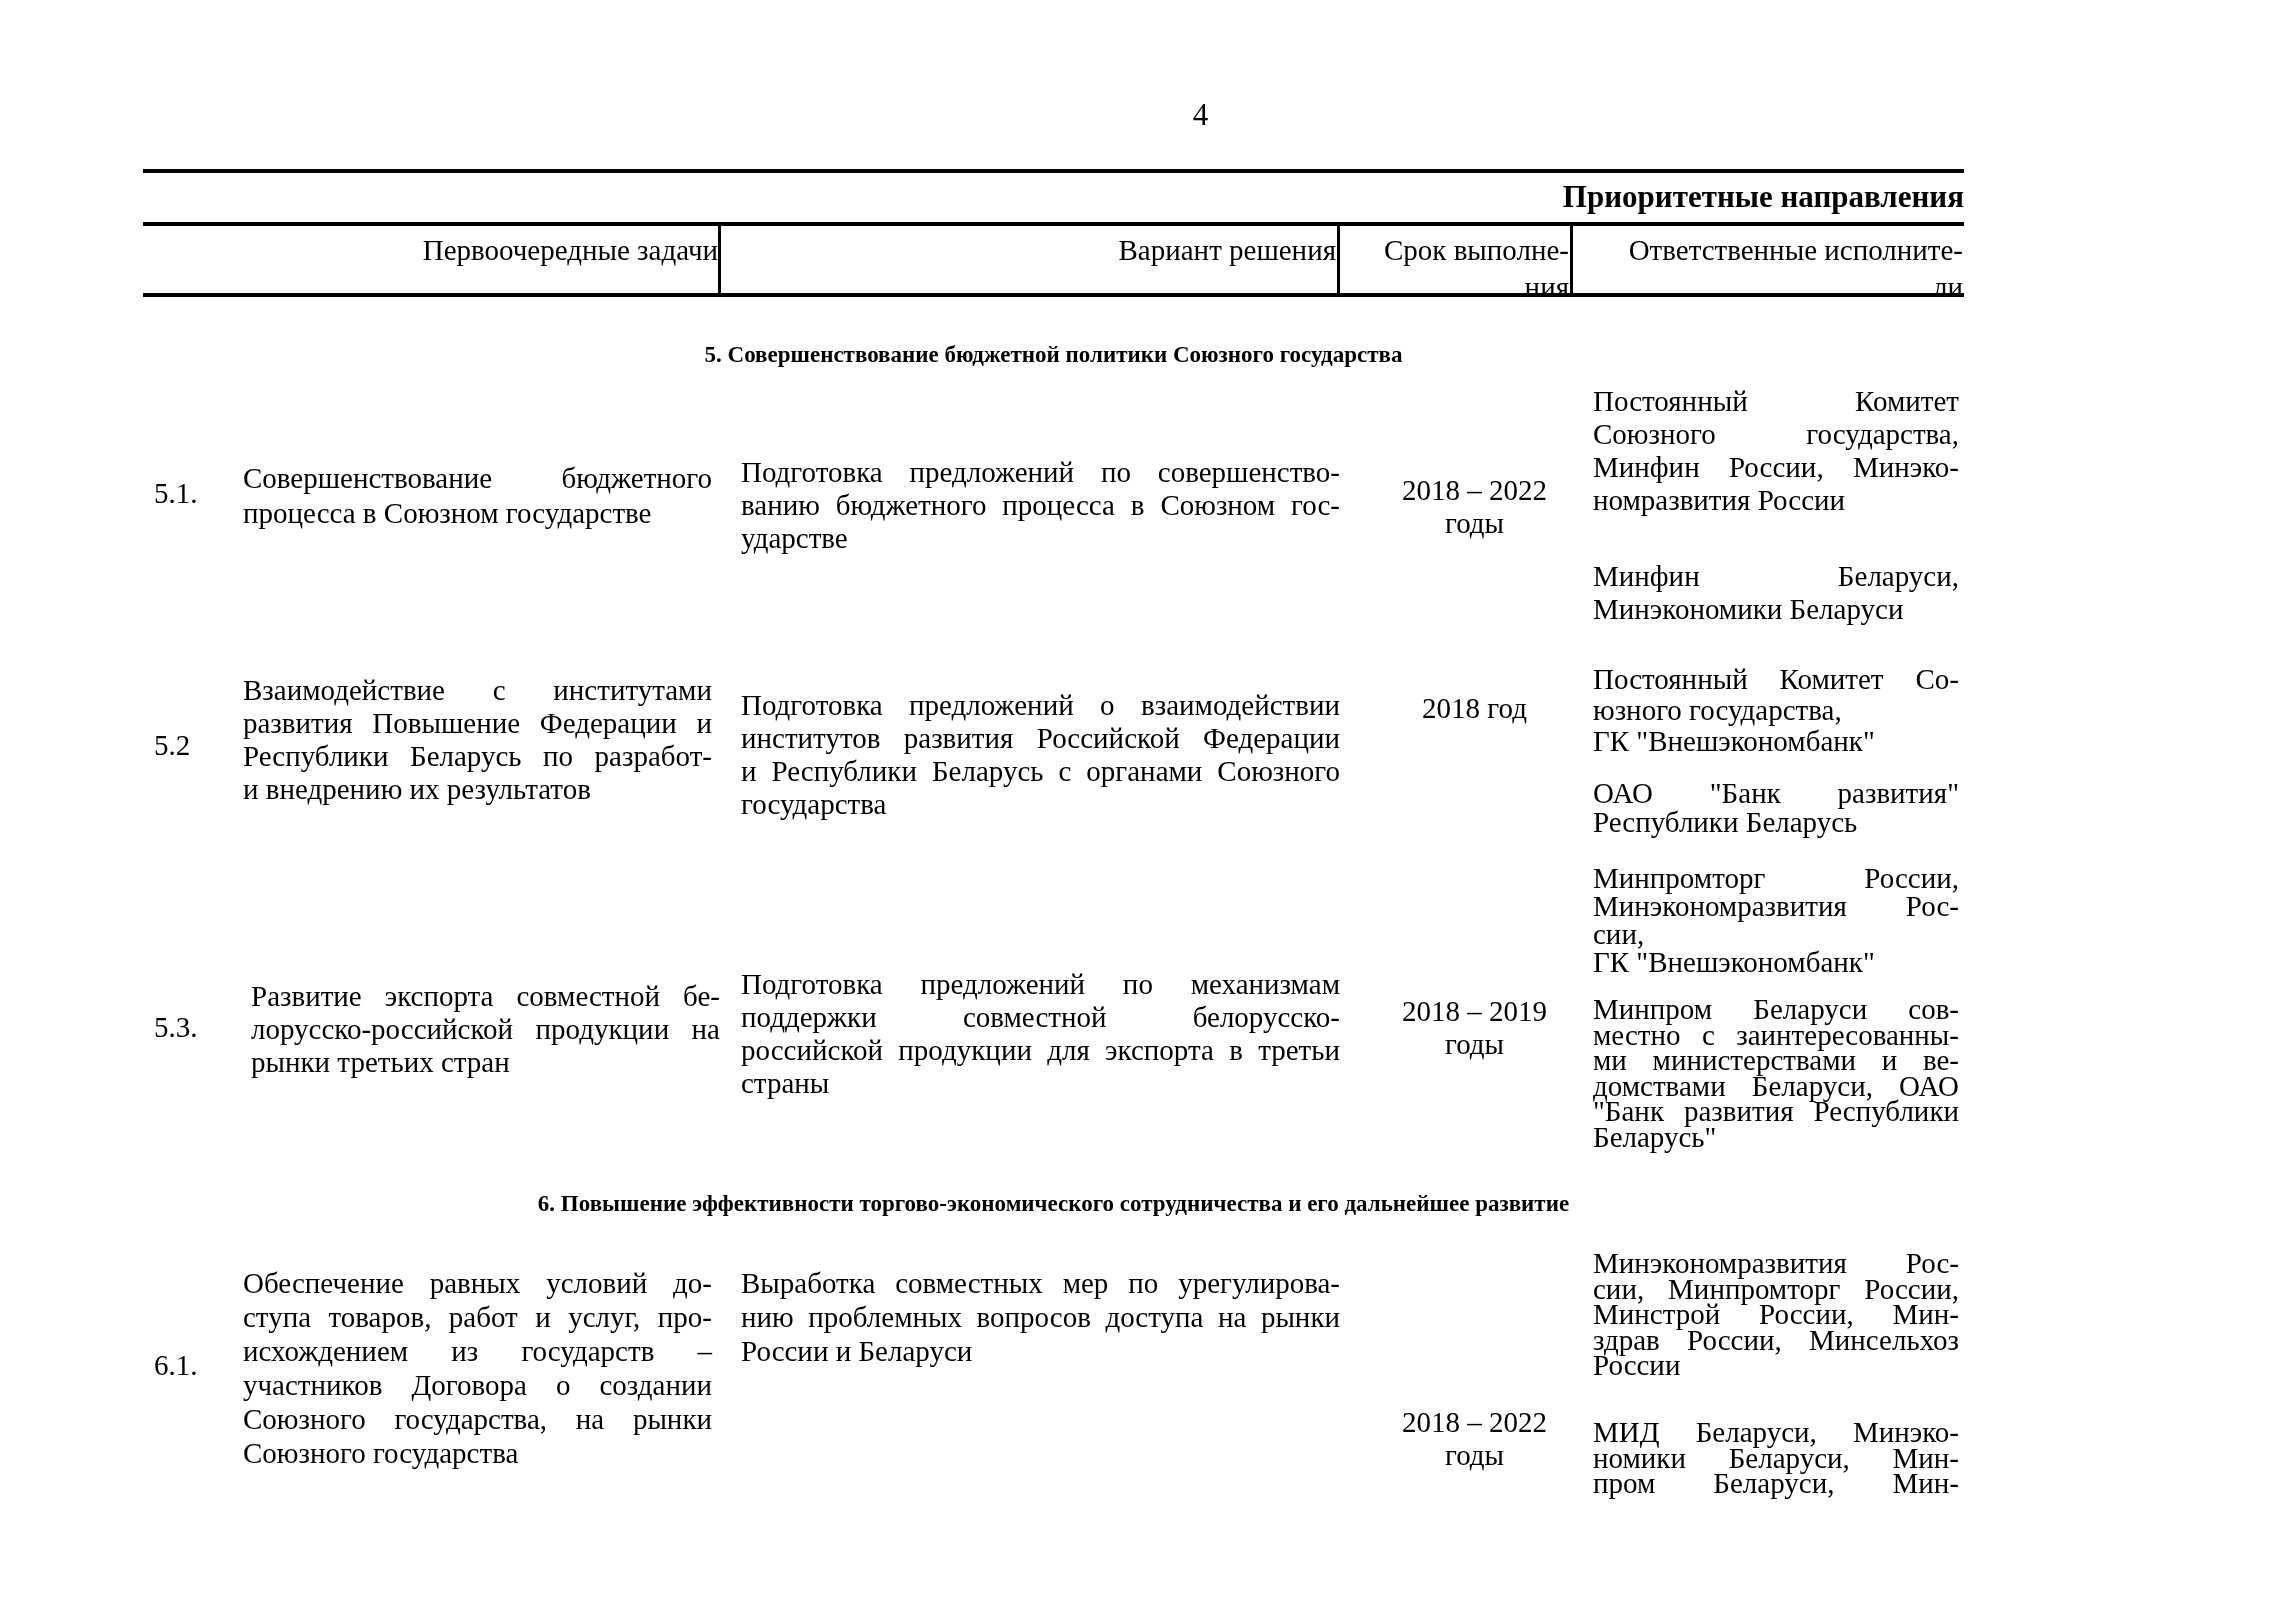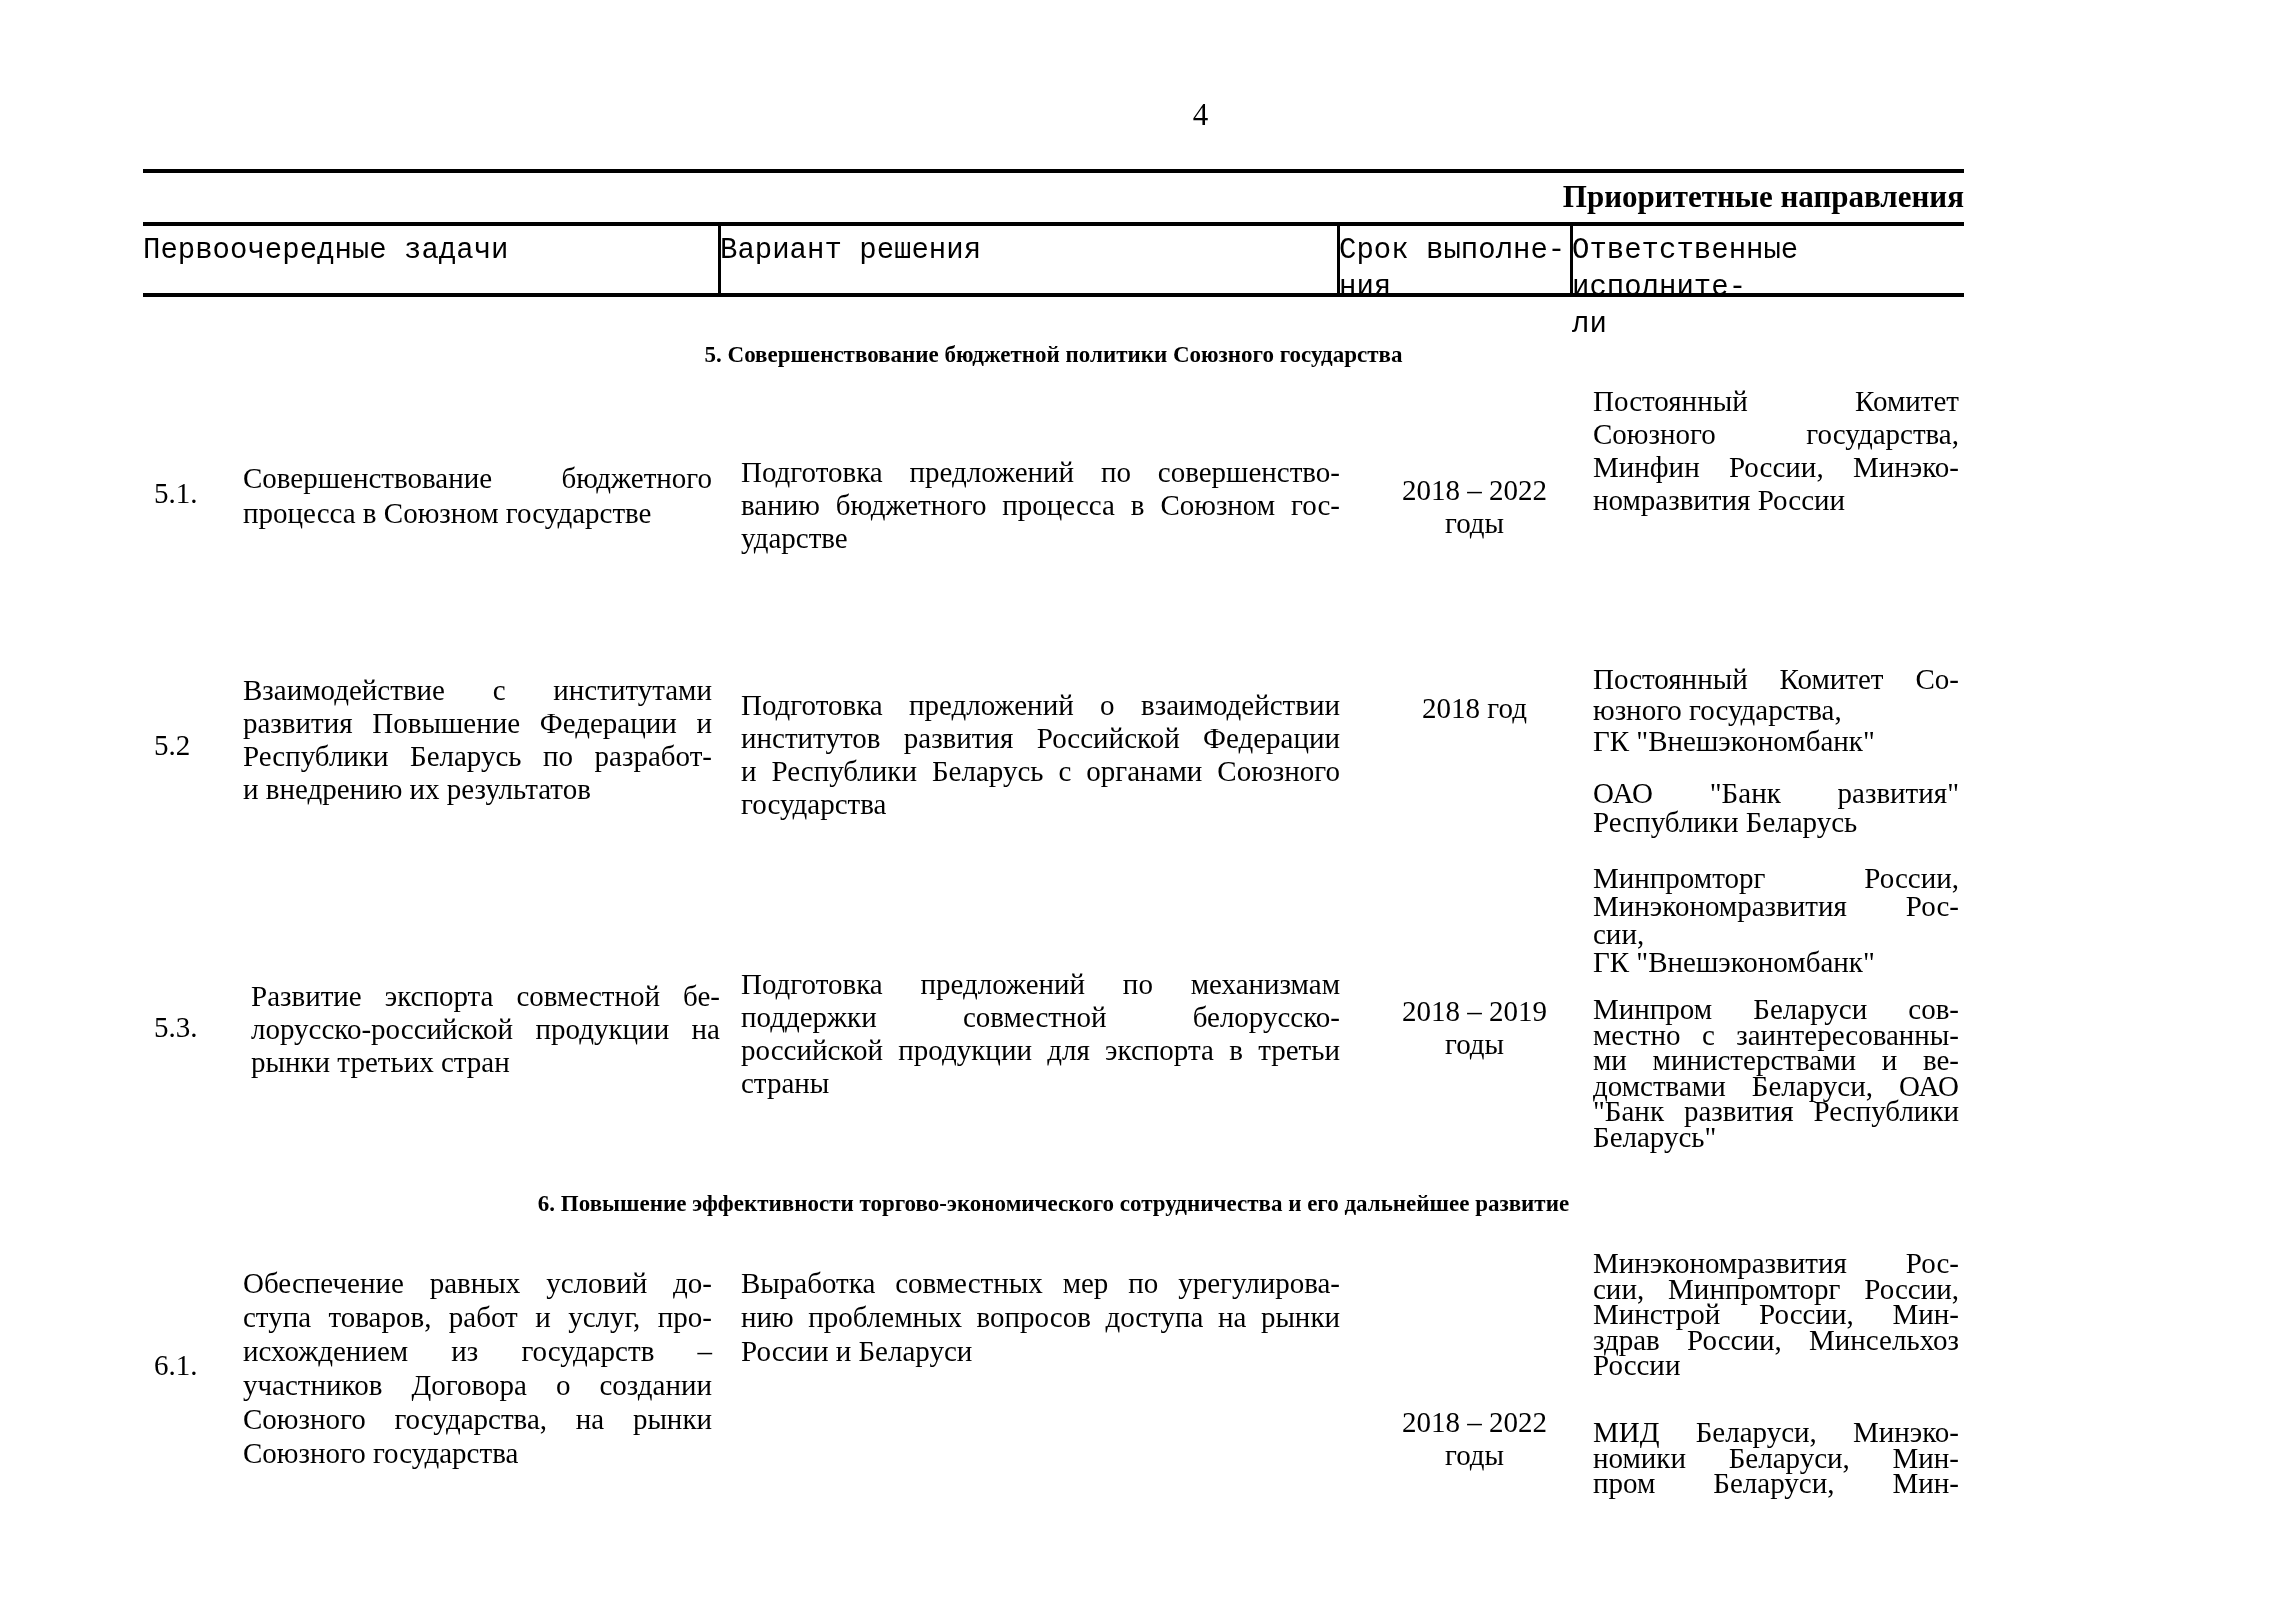--- a/index.html
+++ b/index.html
@@ -26,21 +26,21 @@
   .v3 { left: 1570px; }
 
   
   .pgnum { left: 1122px; top: 97px; width: 157px; text-align: center; font-size: 31px; }
   .tbl-title { left: 143px; top: 179px; width: 1821px; text-align: right; font-weight: bold; font-size: 31px; }
   .sec { left: 143px; width: 1821px; text-align: center; font-weight: bold; font-size: 23px; }
   .sec5 { top: 342px; }
   .sec6 { top: 1191px; }
 
   
-  .hcell { top: 232px; line-height: 37px; text-align: left; font-family: Liberation Mono, monospace; }
+  .hcell { top: 232px; line-height: 37px; text-align: right; }
   .hc1 { left: 143px;  width: 575px; }
   .hc2 { left: 720px; width: 616px; }
   .hc3 { left: 1339px; width: 230px; }
   .hc4 { left: 1572px; width: 391px; }
 
   
   .par { line-height: 33px; }
   .jpar { text-align: justify; }
   .jpar .ln:not(:last-child) { text-align: justify; text-align-last: justify; }
   .jpar.jall .ln { text-align: justify; text-align-last: justify; }
@@ -131,20 +131,24 @@
   <div class="abs par cpar termcol d51">
       <div class="ln">2018 – 2022</div>
       <div class="ln">годы</div>
     </div>
   <div class="abs par jpar respcol ra51">
       <div class="ln">Постоянный Комитет</div>
       <div class="ln">Союзного государства,</div>
       <div class="ln">Минфин России, Минэко-</div>
       <div class="ln">номразвития России</div>
     </div>
+  <div class="abs par jpar respcol rb51">
+      <div class="ln">Минфин Беларуси,</div>
+      <div class="ln">Минэкономики Беларуси</div>
+    </div>
 
   <div class="abs numcol n52">5.2</div>
   <div class="abs par jpar taskcol t52">
       <div class="ln">Взаимодействие с институтами</div>
       <div class="ln">развития Повышение Федерации и</div>
       <div class="ln">Республики Беларусь по разработ-</div>
       <div class="ln">и внедрению их результатов</div>
     </div>
   <div class="abs par jpar solcol s52">
       <div class="ln">Подготовка предложений о взаимодействии</div>

